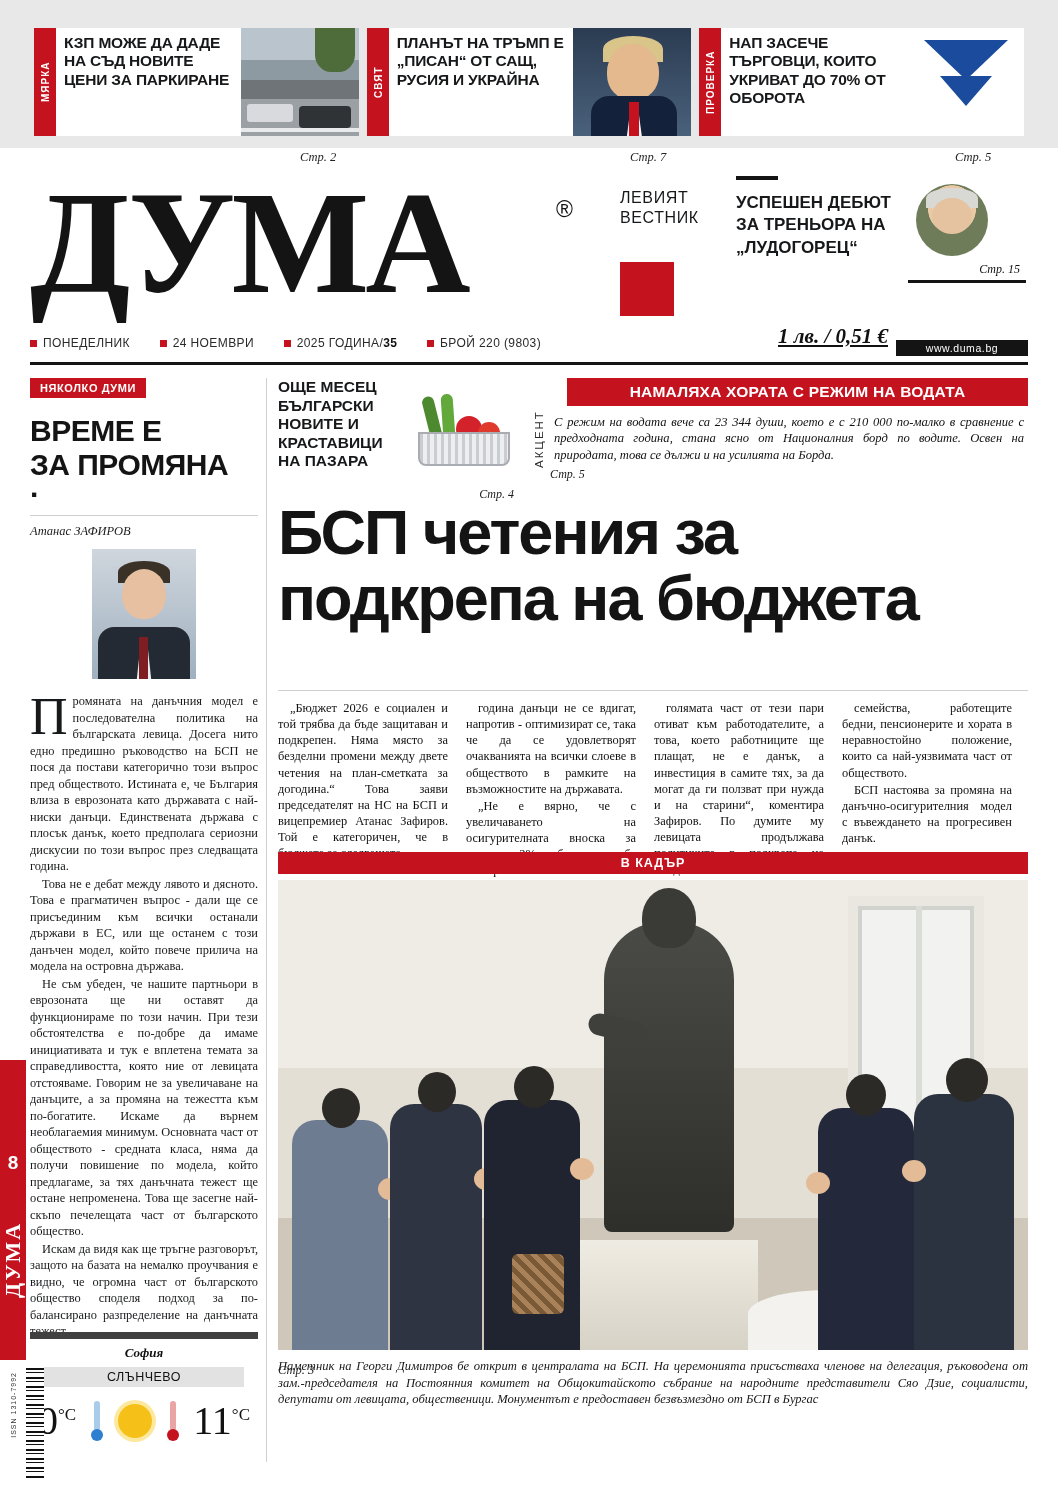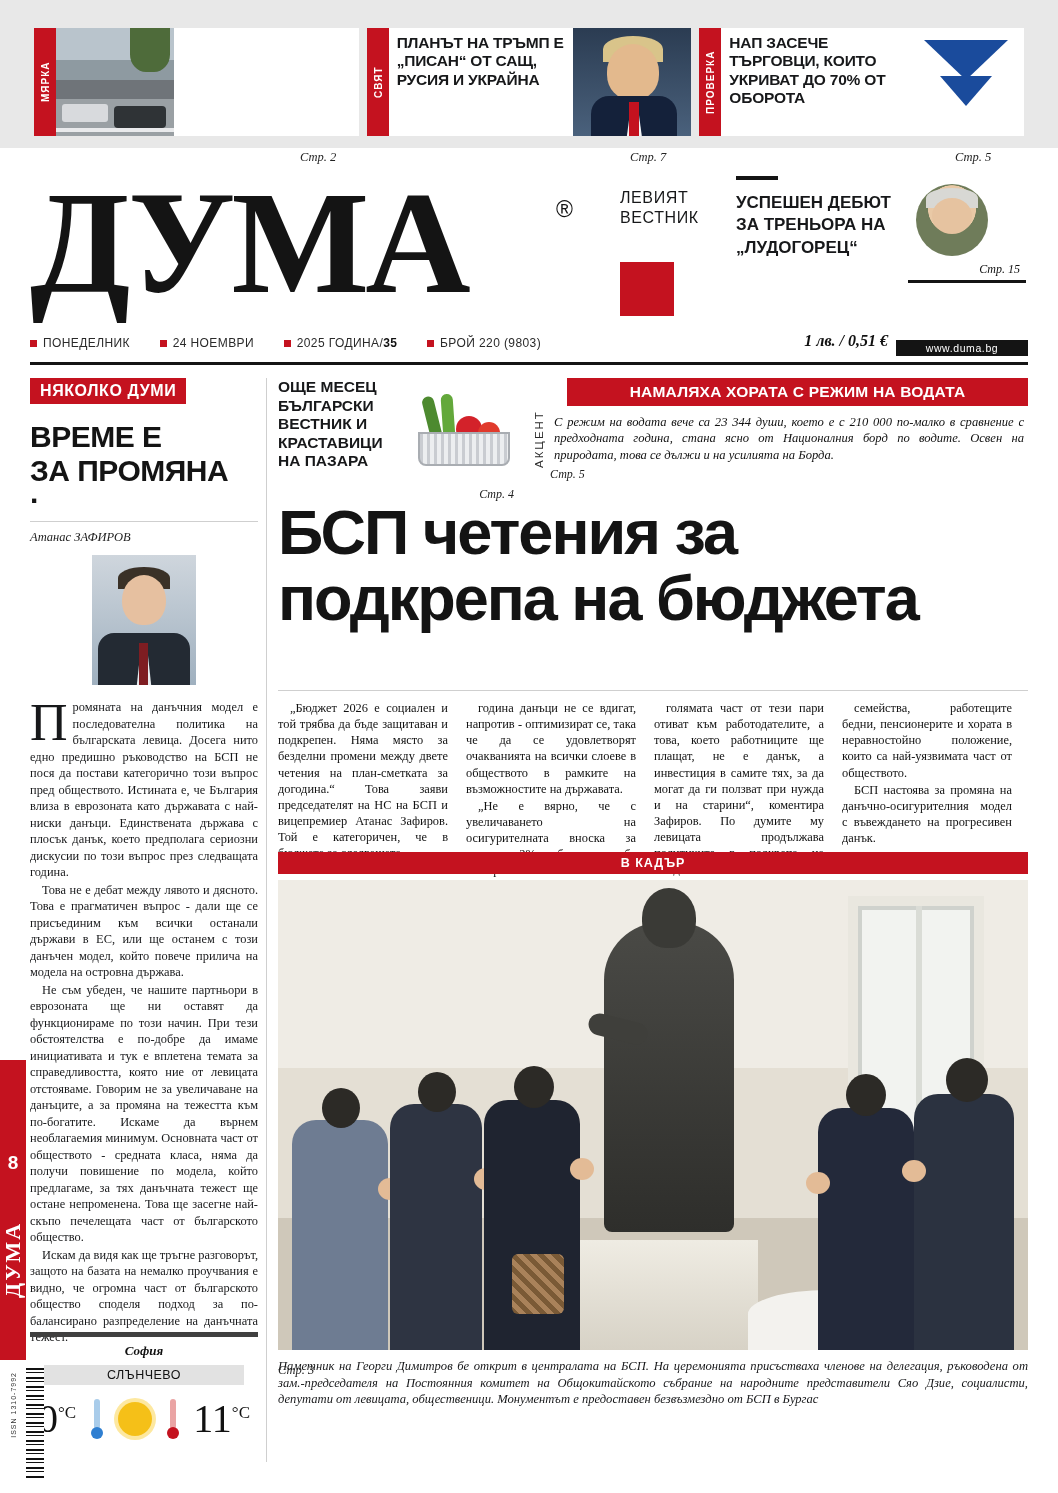--- a/index.html
+++ b/index.html
@@ -102,36 +102,36 @@
 
   .info-line {
     position: absolute; left: 30px; top: 336px; width: 998px; height: 24px;
     font-family: "Liberation Sans", sans-serif; font-size: 12px; color: #2a2a2a;
     letter-spacing: 0.4px;
   }
   .info-line .sq { display: inline-block; width: 7px; height: 7px; background: #c4121f; margin-right: 6px; }
   .info-line .item { margin-right: 26px; }
   .info-line .item b { color: #111; }
   .price {
-    position: absolute; right: 170px; top: 332px;
-    font-style: italic; font-size: 16px; font-weight: bold;
+    position: absolute; right: 170px; top: 324px;
+    font-style: italic; font-size: 21px; font-weight: bold; text-decoration: underline;
   }
   .site {
     position: absolute; right: 30px; top: 340px; width: 132px; height: 16px;
     background: #141414; color: #fff; font-family: "Liberation Sans", sans-serif;
     font-size: 10.5px; text-align: center; line-height: 16px; letter-spacing: 0.6px;
   }
   .rule-black { position: absolute; left: 30px; top: 362px; width: 998px; height: 3px; background: #141414; }
 
   
   .left-col { position: absolute; left: 30px; top: 378px; width: 228px; }
   .kicker {
     display: inline-block; background: #c4121f; color: #fff;
     font-family: "Liberation Sans", sans-serif; font-weight: bold;
-    font-size: 16px; letter-spacing: 0.6px; padding: 4px 10px;
+    font-size: 11px; letter-spacing: 0.6px; padding: 4px 10px;
   }
   .op-title {
     font-family: "Liberation Sans", sans-serif; font-weight: bold;
     font-size: 30px; line-height: 1.12; margin-top: 16px; color: #141414;
     letter-spacing: -0.5px;
   }
   .op-dot { font-size: 30px; line-height: 0.4; }
   .op-author {
     font-size: 12.5px; font-style: italic; margin-top: 22px; color: #222;
     border-top: 1px solid #cfcfcf; padding-top: 8px;
@@ -152,21 +152,21 @@
   }
   .op-body p { margin: 0 0 1px 0; text-indent: 12px; }
   .dropcap {
     float: left; font-size: 52px; line-height: 0.84; padding: 2px 5px 0 0;
     font-family: "Liberation Serif", serif;
   }
 
   
   .weather {
     position: absolute; left: 30px; top: 1332px; width: 228px; height: 130px;
-    border-top: 5px solid #404040;
+    border-top: 7px solid #404040;
   }
   .weather .city { text-align: center; font-weight: bold; font-style: italic; font-size: 13px; padding-top: 6px; }
   .weather .cond {
     margin: 6px 14px 0 14px; background: #e2e2e2; text-align: center;
     font-family: "Liberation Sans", sans-serif; font-size: 12.5px; padding: 3px 0; letter-spacing: 0.5px;
   }
   .weather .row { display: flex; align-items: center; justify-content: space-between; padding: 10px 8px 0 8px; }
   .weather .temp { font-size: 40px; font-family: "Liberation Serif", serif; }
   .weather .temp sup { font-size: 17px; }
   .weather .sun { width: 34px; height: 34px; border-radius: 50%; background: #f5c018; box-shadow: 0 0 0 4px #fde8a0; }
@@ -314,20 +314,21 @@
 </style>
 </head>
 <body>
 
 <div class="page">
 
   <div class="top-strip">
 
     <div class="teaser">
       <div class="tag">МЯРКА</div>
+      <div class="headline">КЗП МОЖЕ ДА ДАДЕ НА СЪД НОВИТЕ ЦЕНИ ЗА ПАРКИРАНЕ</div>
       <div class="thumb th1">
         <div class="tree"></div>
         <div class="line"></div>
       </div>
     </div>
 
     <div class="teaser">
       <div class="tag">СВЯТ</div>
       <div class="headline">ПЛАНЪТ НА ТРЪМП Е „ПИСАН“ ОТ САЩ, РУСИЯ И УКРАЙНА</div>
       <div class="thumb th2">
@@ -429,21 +430,21 @@
   </div>
 
   <div class="side-red"></div>
   <div class="side-page">8</div>
   <div class="side-duma">ДУМА</div>
   <div class="barcode"></div>
   <div class="barcode-num">ISSN 1310-7992</div>
 
   <div class="teaser-row">
     <div class="t-veg">
-      <div class="txt">ОЩЕ МЕСЕЦ БЪЛГАРСКИ ВЕСТНИК И КРАСТАВИЦИ НА ПАЗАРА</div>
+      <div class="txt">ОЩЕ МЕСЕЦ БЪЛГАРСКИ НОВИТЕ И КРАСТАВИЦИ НА ПАЗАРА</div>
       <div class="basket">
         <div class="cu1"></div>
         <div class="cu2"></div>
         <div class="tm1"></div>
         <div class="tm2"></div>
         <div class="tm3"></div>
         <div class="bk"></div>
       </div>
       <div class="pg">Стр. 4</div>
     </div>

